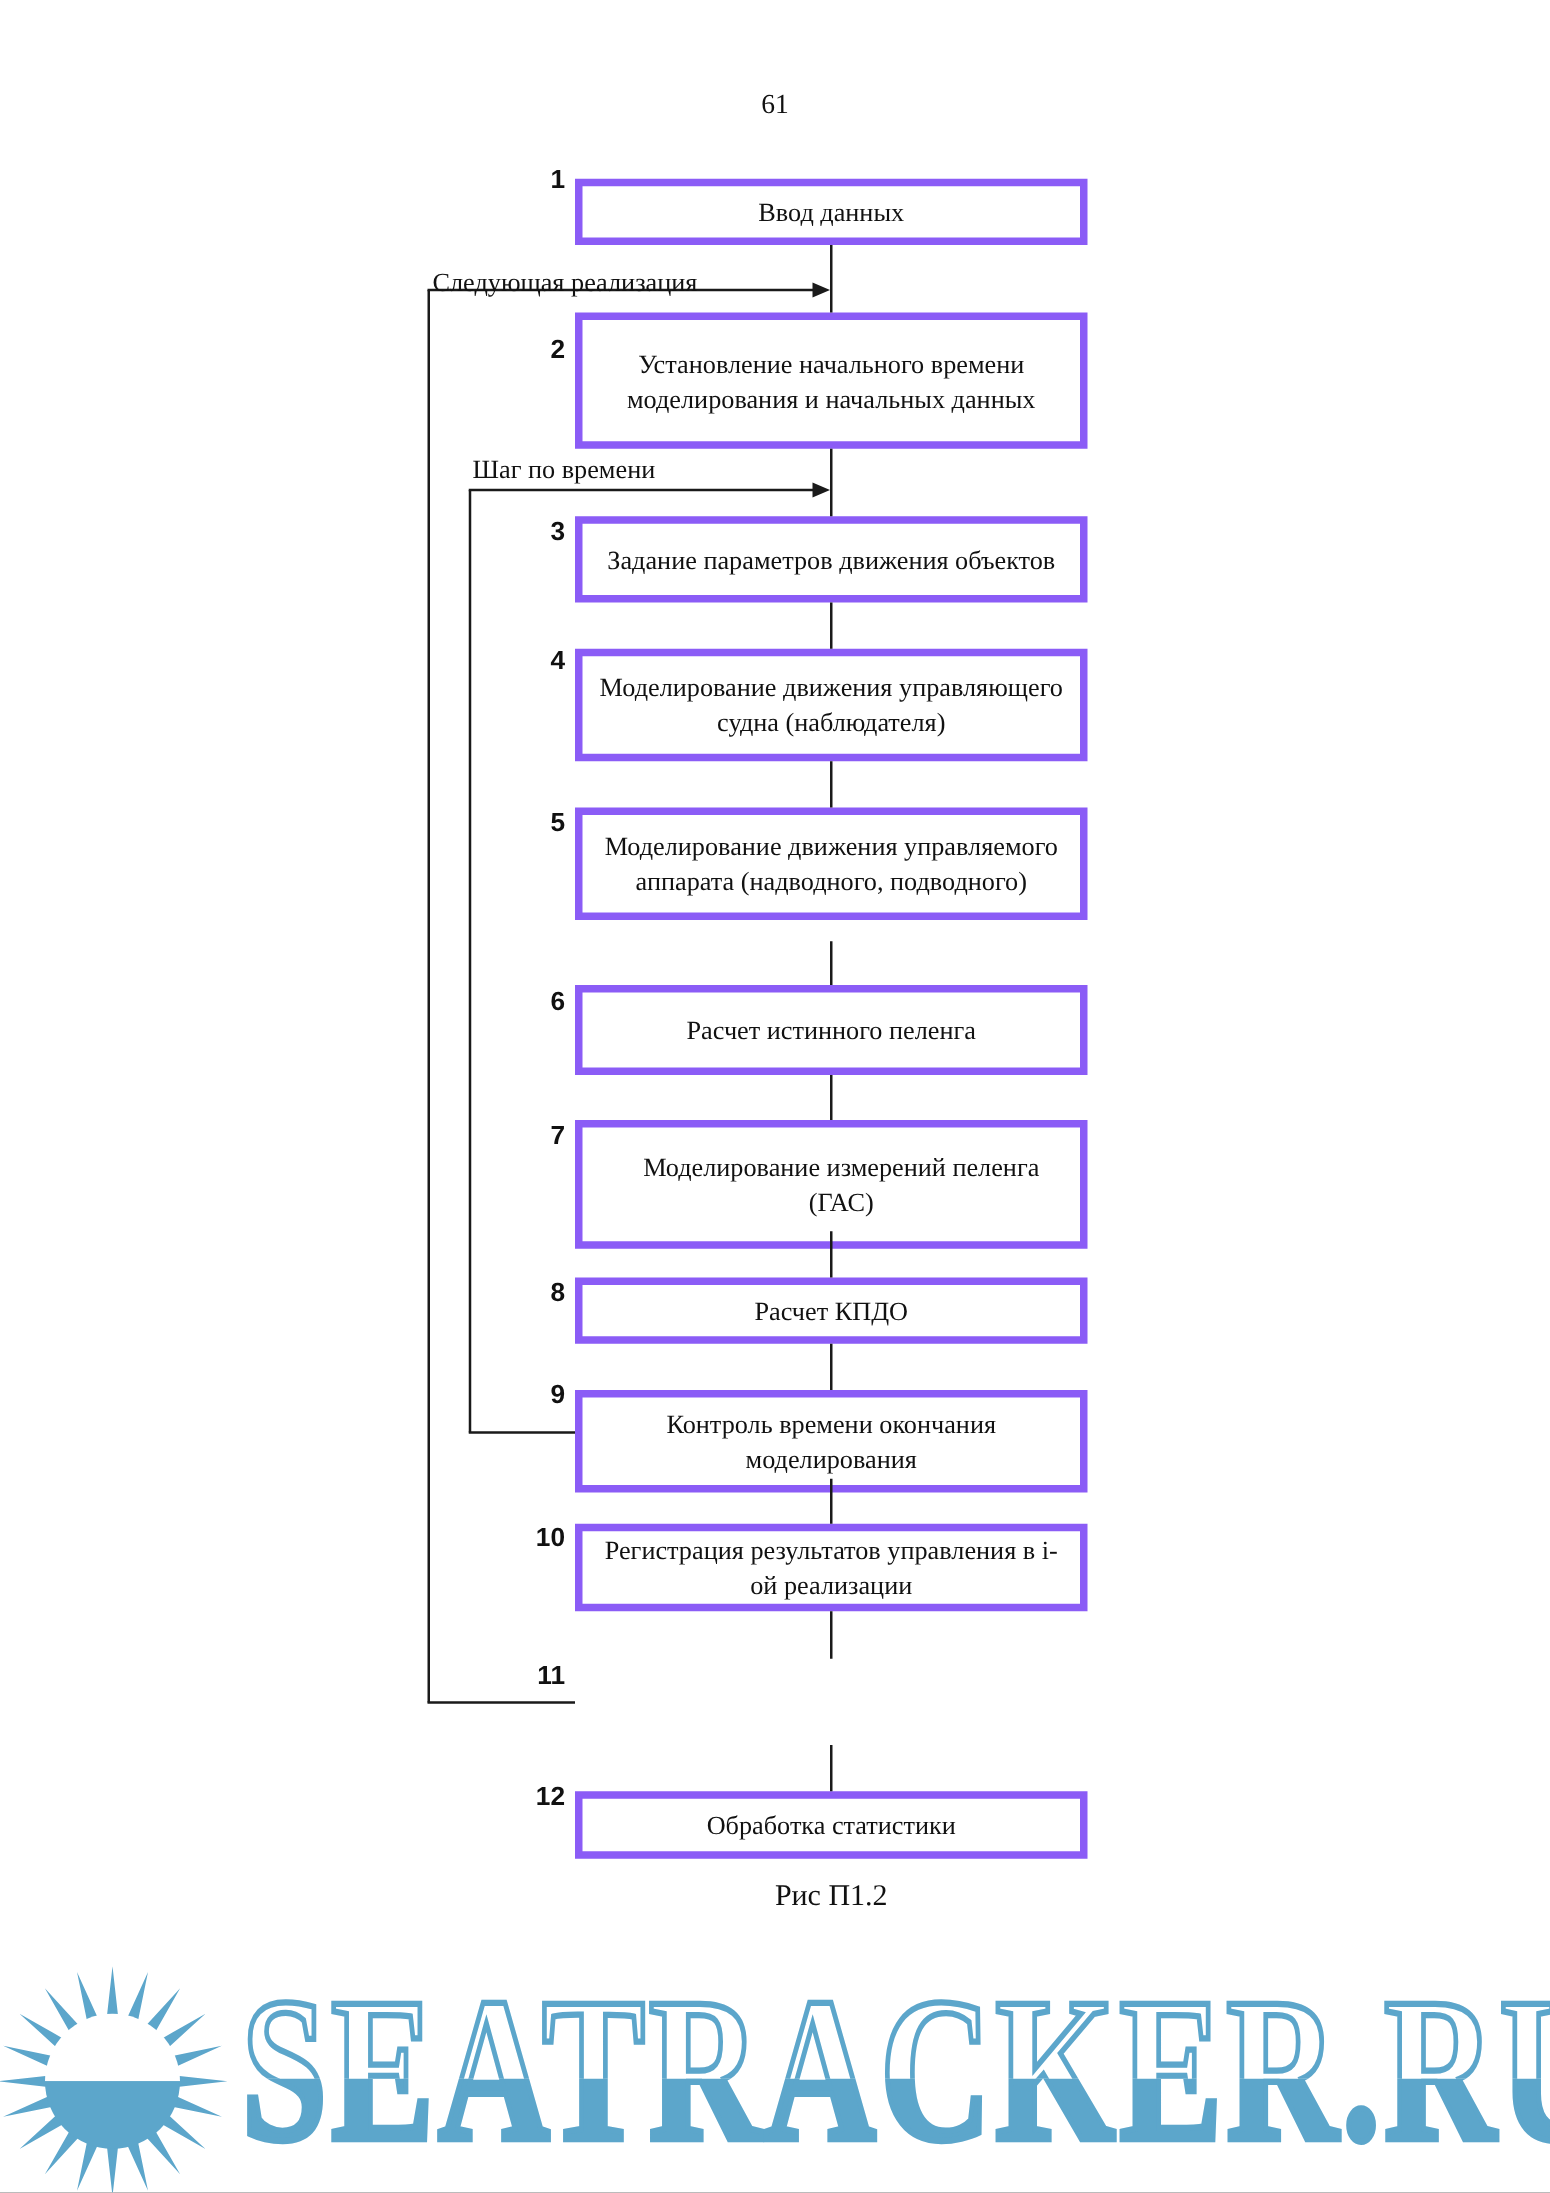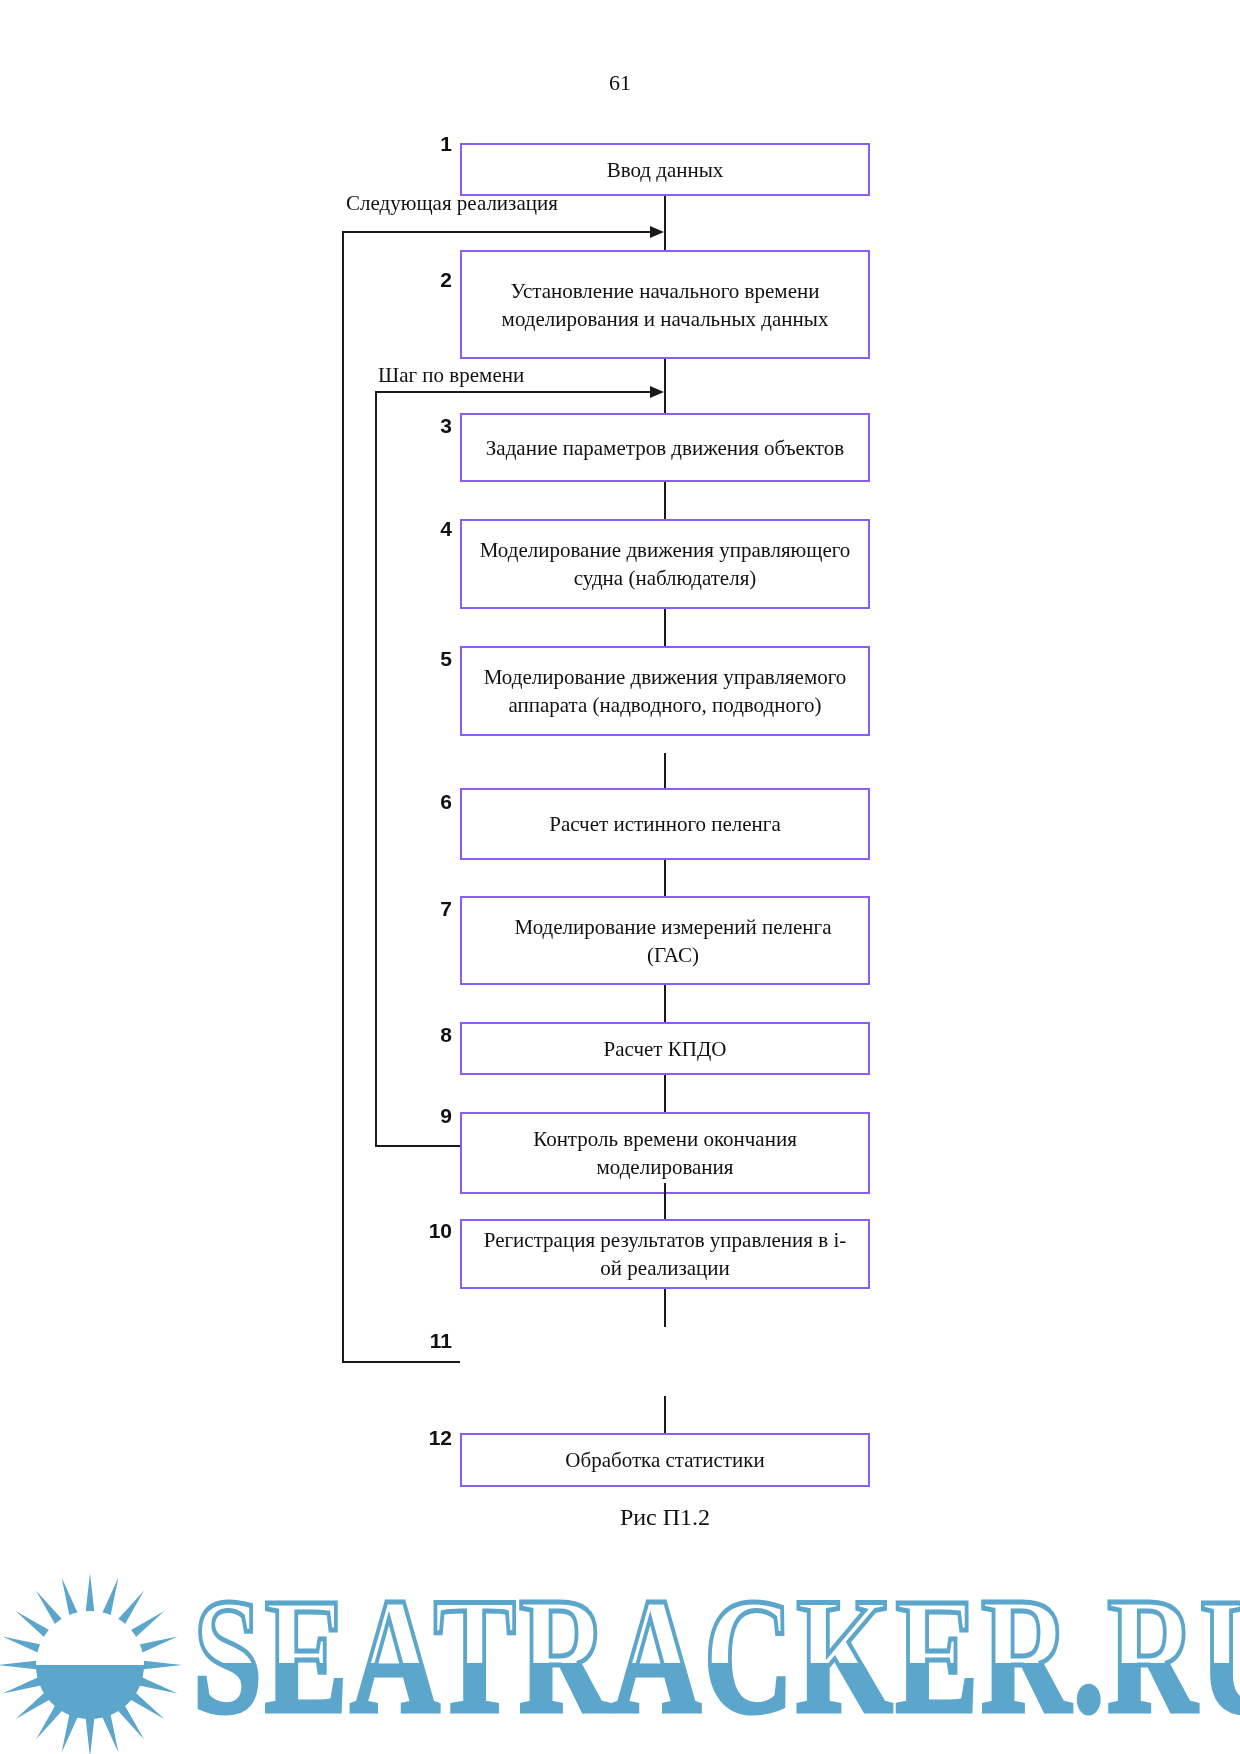--- a/index.html
+++ b/index.html
@@ -8,28 +8,28 @@
     background:#ffffff; overflow:hidden;
     font-family:"Liberation Serif", serif; color:#111;
   }
   .page-number {
     position:absolute; top:70px; left:0; width:1240px;
     text-align:center; font-size:22px;
   }
   
   .fbox {
     position:absolute; left:460px; width:410px; box-sizing:border-box;
-    border:2px solid #8b5cf6; background:#fff;
+    border:6px solid #8b5cf6; background:#fff;
     display:flex; align-items:center; justify-content:center;
     text-align:center; font-size:21px; line-height:28px; padding:0 12px;
   }
   .b1 {top:143px;height:53px;} .b2 {top:250px;height:109px;}
   .b3 {top:413px;height:69px;text-align:center;} .b4 {top:519px;height:90px;}
   .b5 {top:646px;height:90px;} .b6 {top:788px;height:72px;}
-  .b7 {top:896px;height:89px;padding-left:28px;} .b8 {top:1022px;height:53px;}
+  .b7 {top:896px;height:103px;padding-left:28px;} .b8 {top:1022px;height:53px;}
   .b9 {top:1112px;height:82px;} .b10 {top:1219px;height:70px;}
   .b11 {top:1327px;height:71px;} .b12 {top:1433px;height:54px;}
   
   .stepnum {
     position:absolute; left:392px; width:60px; text-align:right;
     font-family:"Liberation Sans", sans-serif; font-weight:bold; font-size:21px;
   }
   .n1{top:132px;} .n2{top:268px;} .n3{top:414px;} .n4{top:517px;}
   .n5{top:647px;} .n6{top:790px;} .n7{top:897px;} .n8{top:1023px;}
   .n9{top:1104px;} .n10{top:1219px;} .n11{top:1329px;} .n12{top:1426px;}
@@ -48,21 +48,21 @@
   .loop2-h-top { left:375px; top:391px; width:277px; }
   .loop2-h-bottom { left:375px; top:1145px; width:85px; }
   .arrowhead {
     position:absolute; width:0; height:0;
     border-top:6px solid transparent; border-bottom:6px solid transparent;
     border-left:14px solid #1a1a1a;
   }
   .ah1 { left:650px; top:226px; }
   .ah2 { left:650px; top:386px; }
   .loop-label { position:absolute; font-size:21px; white-space:nowrap; }
-  .ll1 { left:346px; top:191px; }
+  .ll1 { left:346px; top:214px; }
   .ll2 { left:378px; top:363px; }
   .fig-caption {
     position:absolute; left:460px; width:410px; top:1504px;
     text-align:center; font-size:24px;
   }
   
   .wm-sun { position:absolute; left:-2px; top:1573px; width:184px; height:184px; }
   .wm-text {
     position:absolute; left:193px; top:1573px; height:165px;
     transform:scaleX(0.75); transform-origin:0 0;

